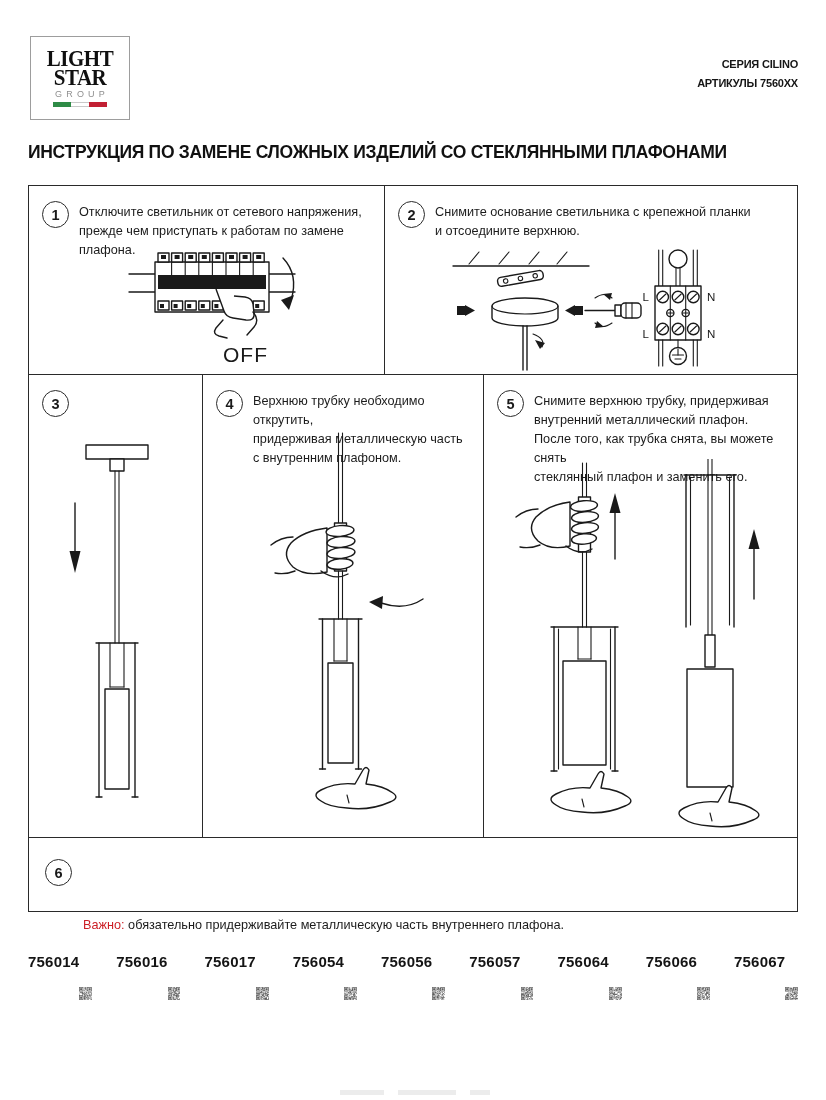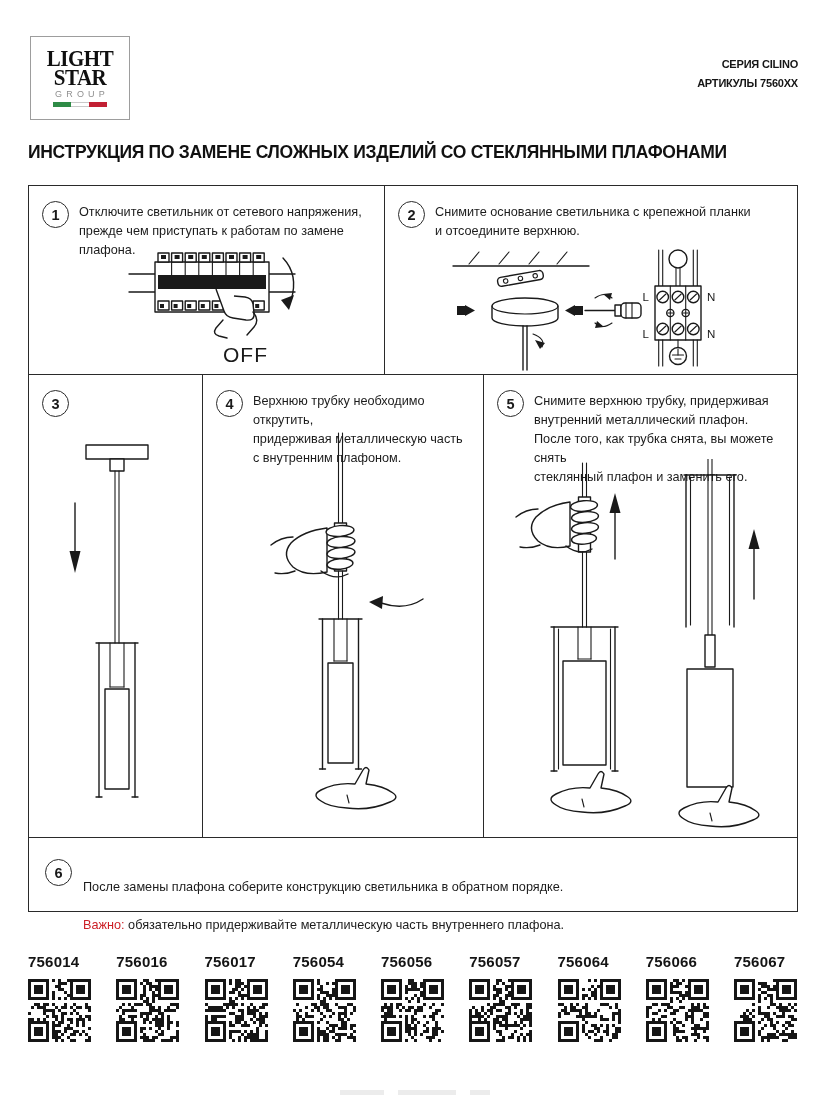--- a/index.html
+++ b/index.html
@@ -72,21 +72,21 @@
   svg .ln{stroke:#1a1a1a;stroke-width:1.4;fill:none;stroke-linecap:round;stroke-linejoin:round;}
   svg .lt{stroke:#1a1a1a;stroke-width:1.1;fill:none;stroke-linecap:round;}
   svg .fw{fill:#ffffff;stroke:#1a1a1a;stroke-width:1.4;stroke-linejoin:round;}
   svg .fb{fill:#1a1a1a;stroke:none;}
   svg text{font-family:"Liberation Sans",sans-serif;fill:#1a1a1a;}
 
   
   #articles-row{
     left:28px;top:953px;width:770px;display:flex;justify-content:space-between;
   }
-  .article-col{width:64px;display:flex;flex-direction:column;}
+  .article-col{width:64px;display:flex;flex-direction:row;}
   .article-number{font-weight:bold;font-size:15px;letter-spacing:0.2px;color:#141414;}
   .qr{margin-top:9px;width:63px;height:63px;}
 
   #footer-fragment{left:340px;top:1090px;display:flex;gap:14px;}
   #footer-fragment span{display:block;height:5px;background:#ececec;}
 </style>
 </head>
 <body>
 
 <div id="logo-box" class="abs">
@@ -420,21 +420,21 @@
           </g>
         </g>
       </svg>
     </div>
   </div>
 
   <div class="t-row" id="row-3">
     <div class="t-cell" id="cell-step6">
       <div class="step-badge">6</div>
       <div class="step-text">
-        <span>После замены плафона соберите конструкцию светильника в обратном порядке.</span><br>
+        <br>
         <span class="important-label" style="color: rgb(204, 31, 38);">Важно:</span><span> обязательно придерживайте металлическую часть внутреннего плафона.</span>
       </div>
     </div>
   </div>
 </div>
 
 <div id="articles-row" class="abs">
     <div class="article-col">
       <div class="article-number">756014</div>
       <svg class="qr" viewBox="0 0 63 63">

